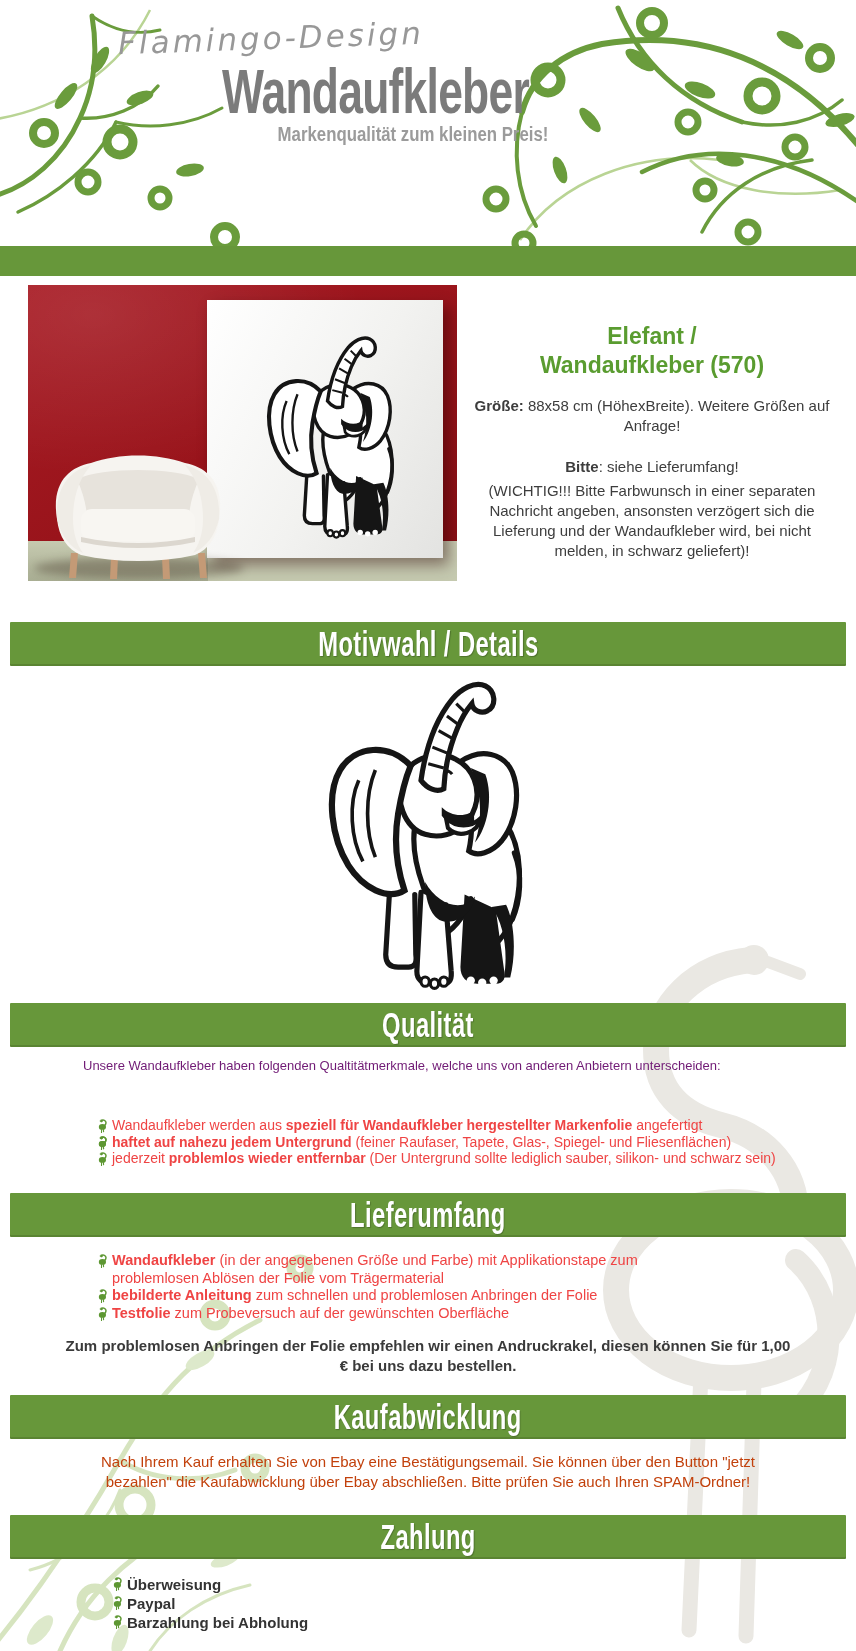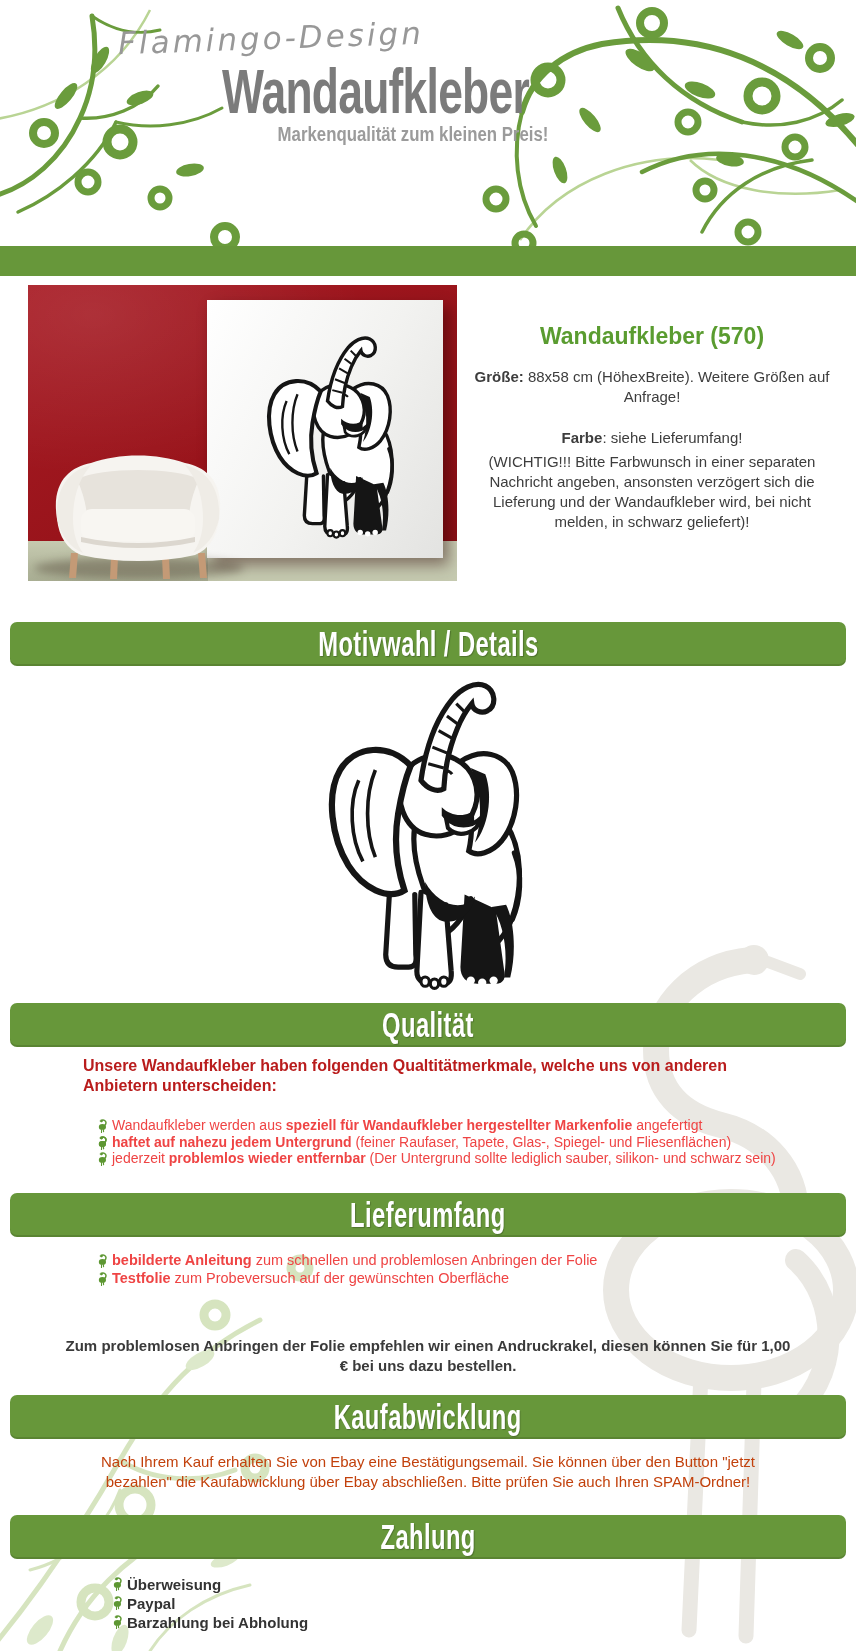--- a/index.html
+++ b/index.html
@@ -11,21 +11,21 @@
   
   .logo-script{position:absolute;left:118px;top:20px;font-size:31px;color:#989898;
       font-style:italic;letter-spacing:3px;transform:rotate(-2deg);font-family:"DejaVu Sans",sans-serif;}
   .logo-main{position:absolute;left:222px;top:56px;font-size:60px;font-weight:bold;color:#7b7b7b;
       transform:scale(0.74,1.04);transform-origin:left top;letter-spacing:-1px;white-space:nowrap;}
   .logo-tagline{position:absolute;left:238px;top:123px;width:350px;text-align:center;font-size:20px;
       font-weight:bold;color:#9b9b9b;transform:scaleX(0.84);transform-origin:center top;white-space:nowrap;}
   .topbar{position:absolute;left:0;top:246px;width:856px;height:30px;background:#67973a;}
 
   
-  .bar{position:absolute;left:10px;width:836px;height:44px;background:#67973a;border-radius:7px;
+  .bar{position:absolute;left:10px;width:836px;height:44px;background:#67973a;border-radius:1px;
        display:flex;align-items:center;justify-content:center;z-index:5;
        box-shadow:inset 0 -2px 0 rgba(0,0,0,.12);}
   .bar-text{color:#fff;font-weight:bold;font-size:29px;letter-spacing:.5px;white-space:nowrap;
        transform:scale(0.82,1.18);text-shadow:1px 1px 1px rgba(0,0,0,.25);}
 
   
   .photo{position:absolute;left:28px;top:285px;width:429px;height:296px;overflow:hidden;}
   .wall{position:absolute;inset:0;background:
         radial-gradient(140% 120% at 15% 10%,rgba(255,255,255,.10),rgba(0,0,0,0) 45%),
         linear-gradient(150deg,#a81b24 0%,#99141b 50%,#8a0f15 100%);}
@@ -44,22 +44,22 @@
   .info{position:absolute;left:462px;top:322px;width:380px;text-align:center;}
   .ptitle{color:#5a9c30;font-weight:bold;font-size:23px;line-height:29px;}
   .info p{margin:4px;font-size:15px;line-height:20px;color:#3d3d3d;}
   .size-p{margin-top:16px !important;}
   .color-p{margin-top:21px !important;}
 
   
   .big-elefant{position:absolute;left:315px;top:660px;width:212px;height:332px;}
 
   
-  .q-intro{position:absolute;left:83px;top:1056px;width:714px;font-weight:bold;font-size:16px;
-      line-height:20px;color:#b91c1c;z-index:4;}
+  .q-intro{position:absolute;left:83px;top:1056px;width:714px;font-weight:normal;font-size:13px;
+      line-height:20px;color:#701a75;z-index:4;}
   .plist{position:absolute;z-index:4;font-size:14px;color:#ef4444;}
   .q-list{left:97px;top:1117px;width:724px;line-height:16.5px;}
   .d-list{left:97px;top:1252px;width:628px;font-size:14.5px;line-height:17.5px;}
   .pay-list{left:112px;top:1575px;font-size:15px;line-height:19px;font-weight:bold;color:#333;}
   .pitem{position:relative;padding-left:15px;}
   .pin{position:absolute;left:0;top:1px;width:11px;height:15px;}
   .d-note{position:absolute;left:63px;top:1336px;width:730px;text-align:center;font-weight:bold;
       font-size:15px;line-height:20px;color:#3a3a3a;z-index:4;}
   .co-text{position:absolute;left:75px;top:1452px;width:706px;text-align:center;font-size:15px;
       line-height:20px;color:#c2410c;z-index:4;}
@@ -246,24 +246,25 @@
         </svg>
     </div>
     <div class="chair-shadow"></div>
     <svg class="chair" viewBox="0 0 190 132">
         <use href="#chairsym"></use>
       </svg>
   </div>
 
   <div class="info">
     <div class="ptitle">
+      <div>Elefant /</div>
       <div>Wandaufkleber (570)</div>
     </div>
     <p class="size-p"><span style="font-weight: 700;">Größe:</span><span> 88x58 cm (HöhexBreite). Weitere Größen auf Anfrage!</span></p>
-    <p class="color-p"><span style="font-weight: 700;">Farbe</span><span>: siehe Lieferumfang!</span></p>
+    <p class="color-p"><span style="font-weight: 700;">Bitte</span><span>: siehe Lieferumfang!</span></p>
     <p>(WICHTIG!!! Bitte Farbwunsch in einer separaten Nachricht angeben, ansonsten verzögert sich die Lieferung und der Wandaufkleber wird, bei nicht melden, in schwarz geliefert)!</p>
   </div>
 
   <div class="bar" style="top:622px">
     <span class="bar-text">Motivwahl / Details</span>
   </div>
 
   <svg class="big-elefant" viewBox="0 0 200 320">
       <use href="#elefant"></use>
     </svg>
@@ -302,20 +303,26 @@
 
   <div class="bar" style="top:1193px">
     <span class="bar-text">Lieferumfang</span>
   </div>
 
   <div class="plist d-list">
     <div class="pitem">
       <svg class="pin" viewBox="0 0 11 15">
           <use href="#pinsym"></use>
         </svg>
+      <span><span style="font-weight: 700;">Wandaufkleber</span><span> (in der angegebenen Größe und Farbe) mit Applikationstape zum problemlosen Ablösen der Folie vom Trägermaterial</span></span>
+    </div>
+    <div class="pitem">
+      <svg class="pin" viewBox="0 0 11 15">
+          <use href="#pinsym"></use>
+        </svg>
       <span><span style="font-weight: 700;">bebilderte Anleitung</span><span> zum schnellen und problemlosen Anbringen der Folie</span></span>
     </div>
     <div class="pitem">
       <svg class="pin" viewBox="0 0 11 15">
           <use href="#pinsym"></use>
         </svg>
       <span><span style="font-weight: 700;">Testfolie</span><span> zum Probeversuch auf der gewünschten Oberfläche</span></span>
     </div>
   </div>
 

